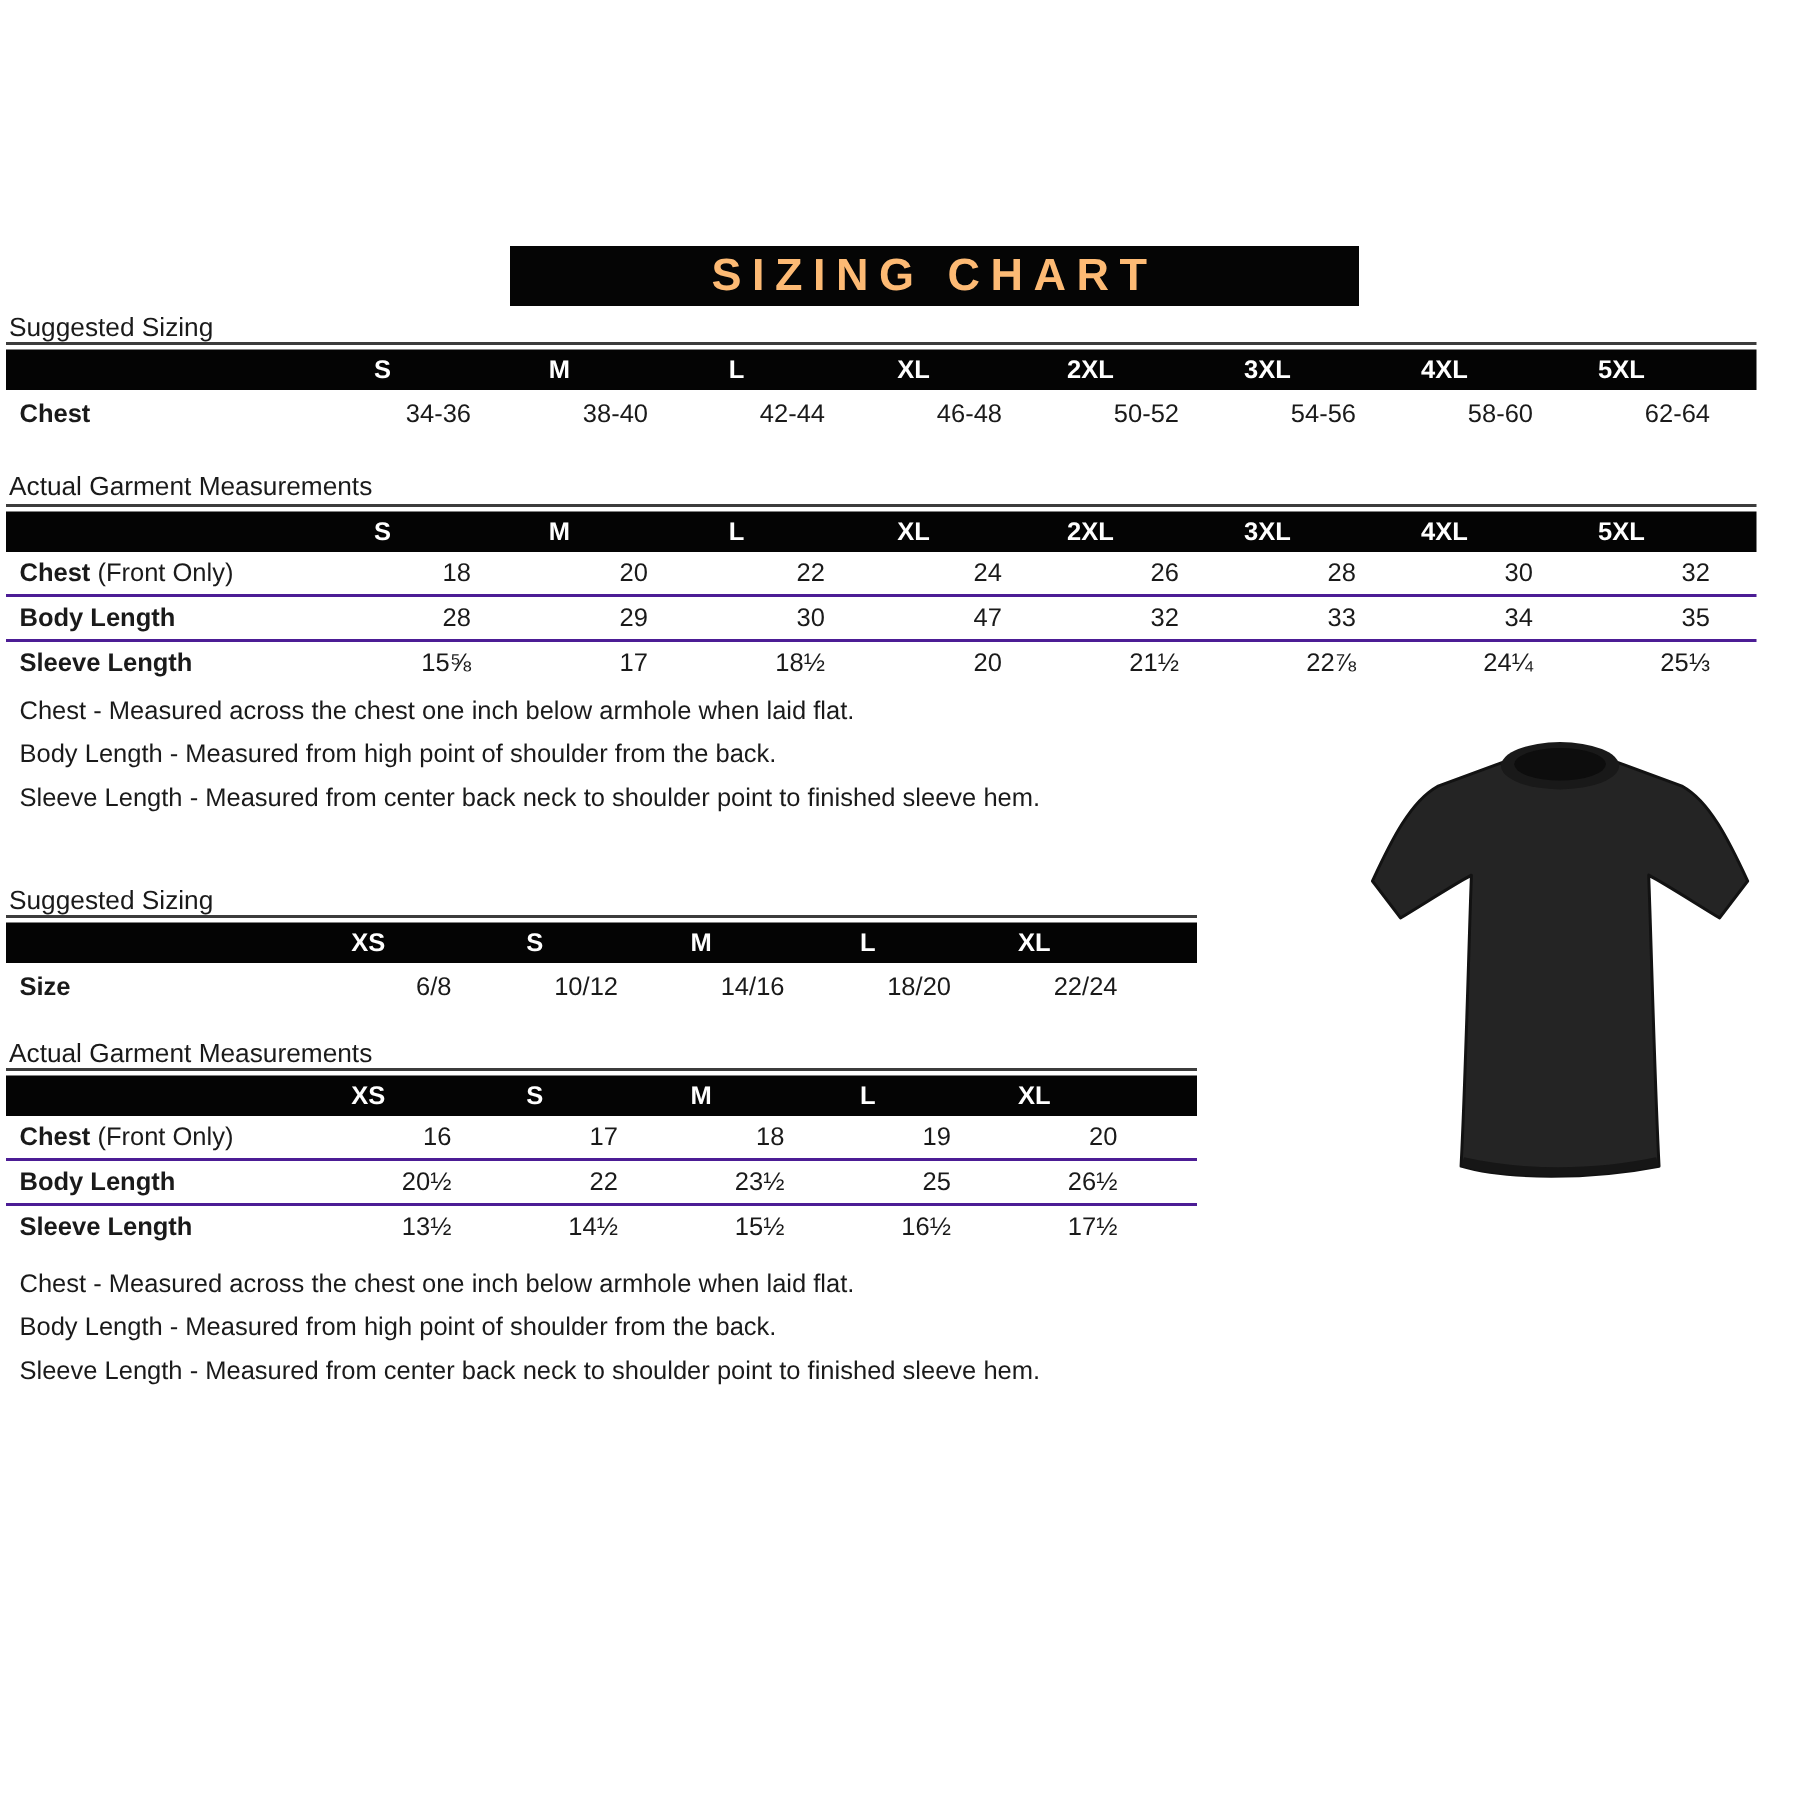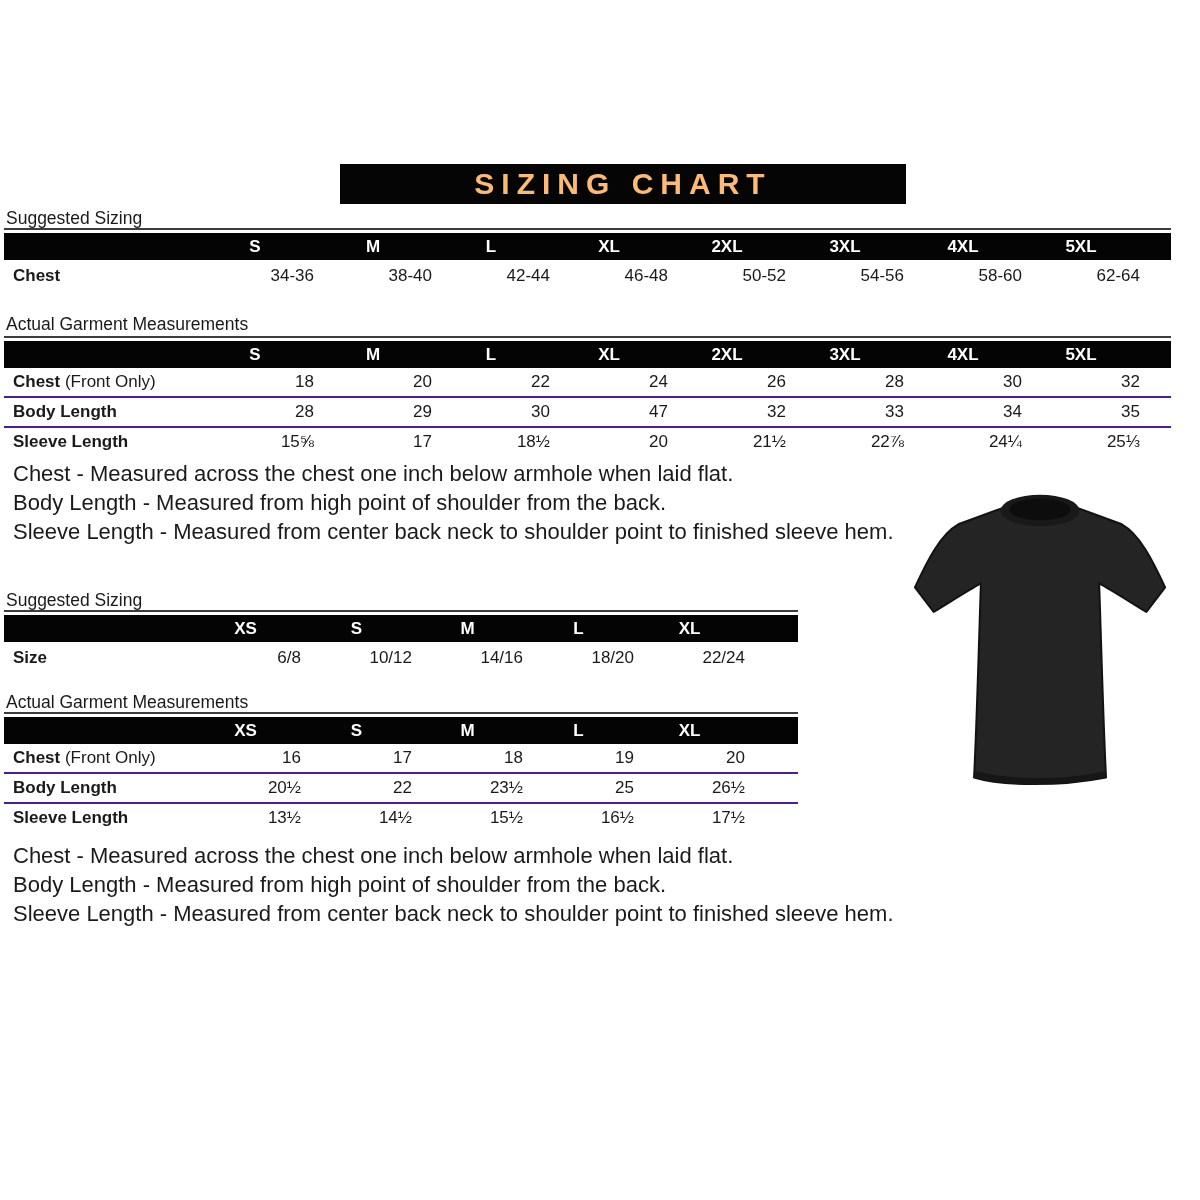--- a/index.html
+++ b/index.html
@@ -30,21 +30,21 @@
   .rlabel b{font-weight:700;}
   .vcell{width:var(--colw);font-size:17px;text-align:right;}
   .spacer{flex:1;}
 
   #adult-suggested{left:4px;top:228px;width:1167px;--labelw:192px;--colw:118px;--rowh:31px;}
   #adult-actual{left:4px;top:336px;width:1167px;--labelw:192px;--colw:118px;--rowh:28px;}
   #youth-suggested{left:4px;top:610px;width:794px;--labelw:186px;--colw:111px;--rowh:31px;}
   #youth-actual{left:4px;top:712px;width:794px;--labelw:186px;--colw:111px;--rowh:28px;}
 
   
-  .notes{position:absolute;font-size:22px;line-height:29px;}
+  .notes{position:absolute;font-size:17px;line-height:29px;}
   #notes-adult{left:13px;top:459px;}
   #notes-youth{left:13px;top:841px;}
 
   
   #tshirt{position:absolute;left:885px;top:478px;width:315px;height:330px;}
 </style>
 </head>
 <body>
 
 <div class="page">

